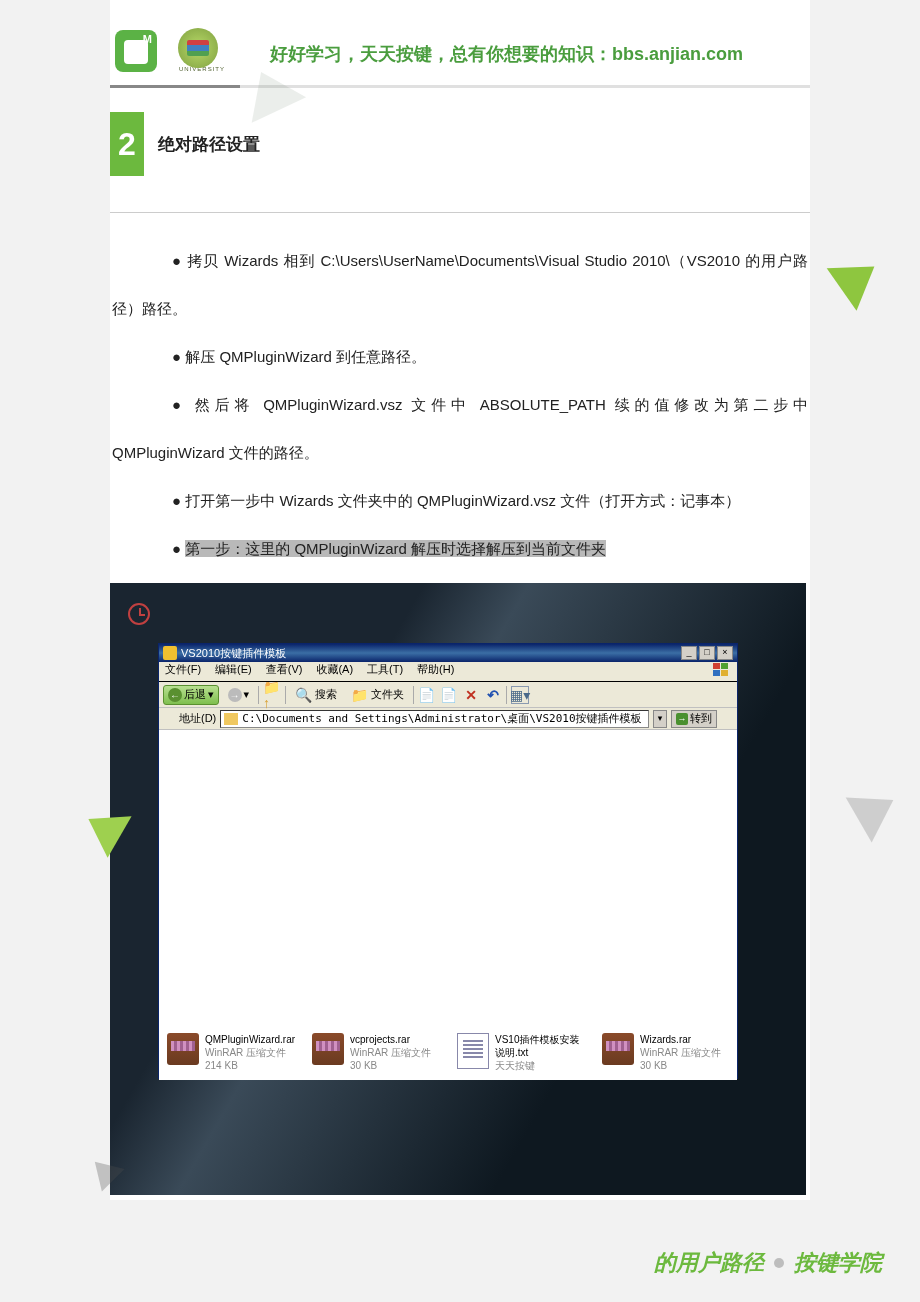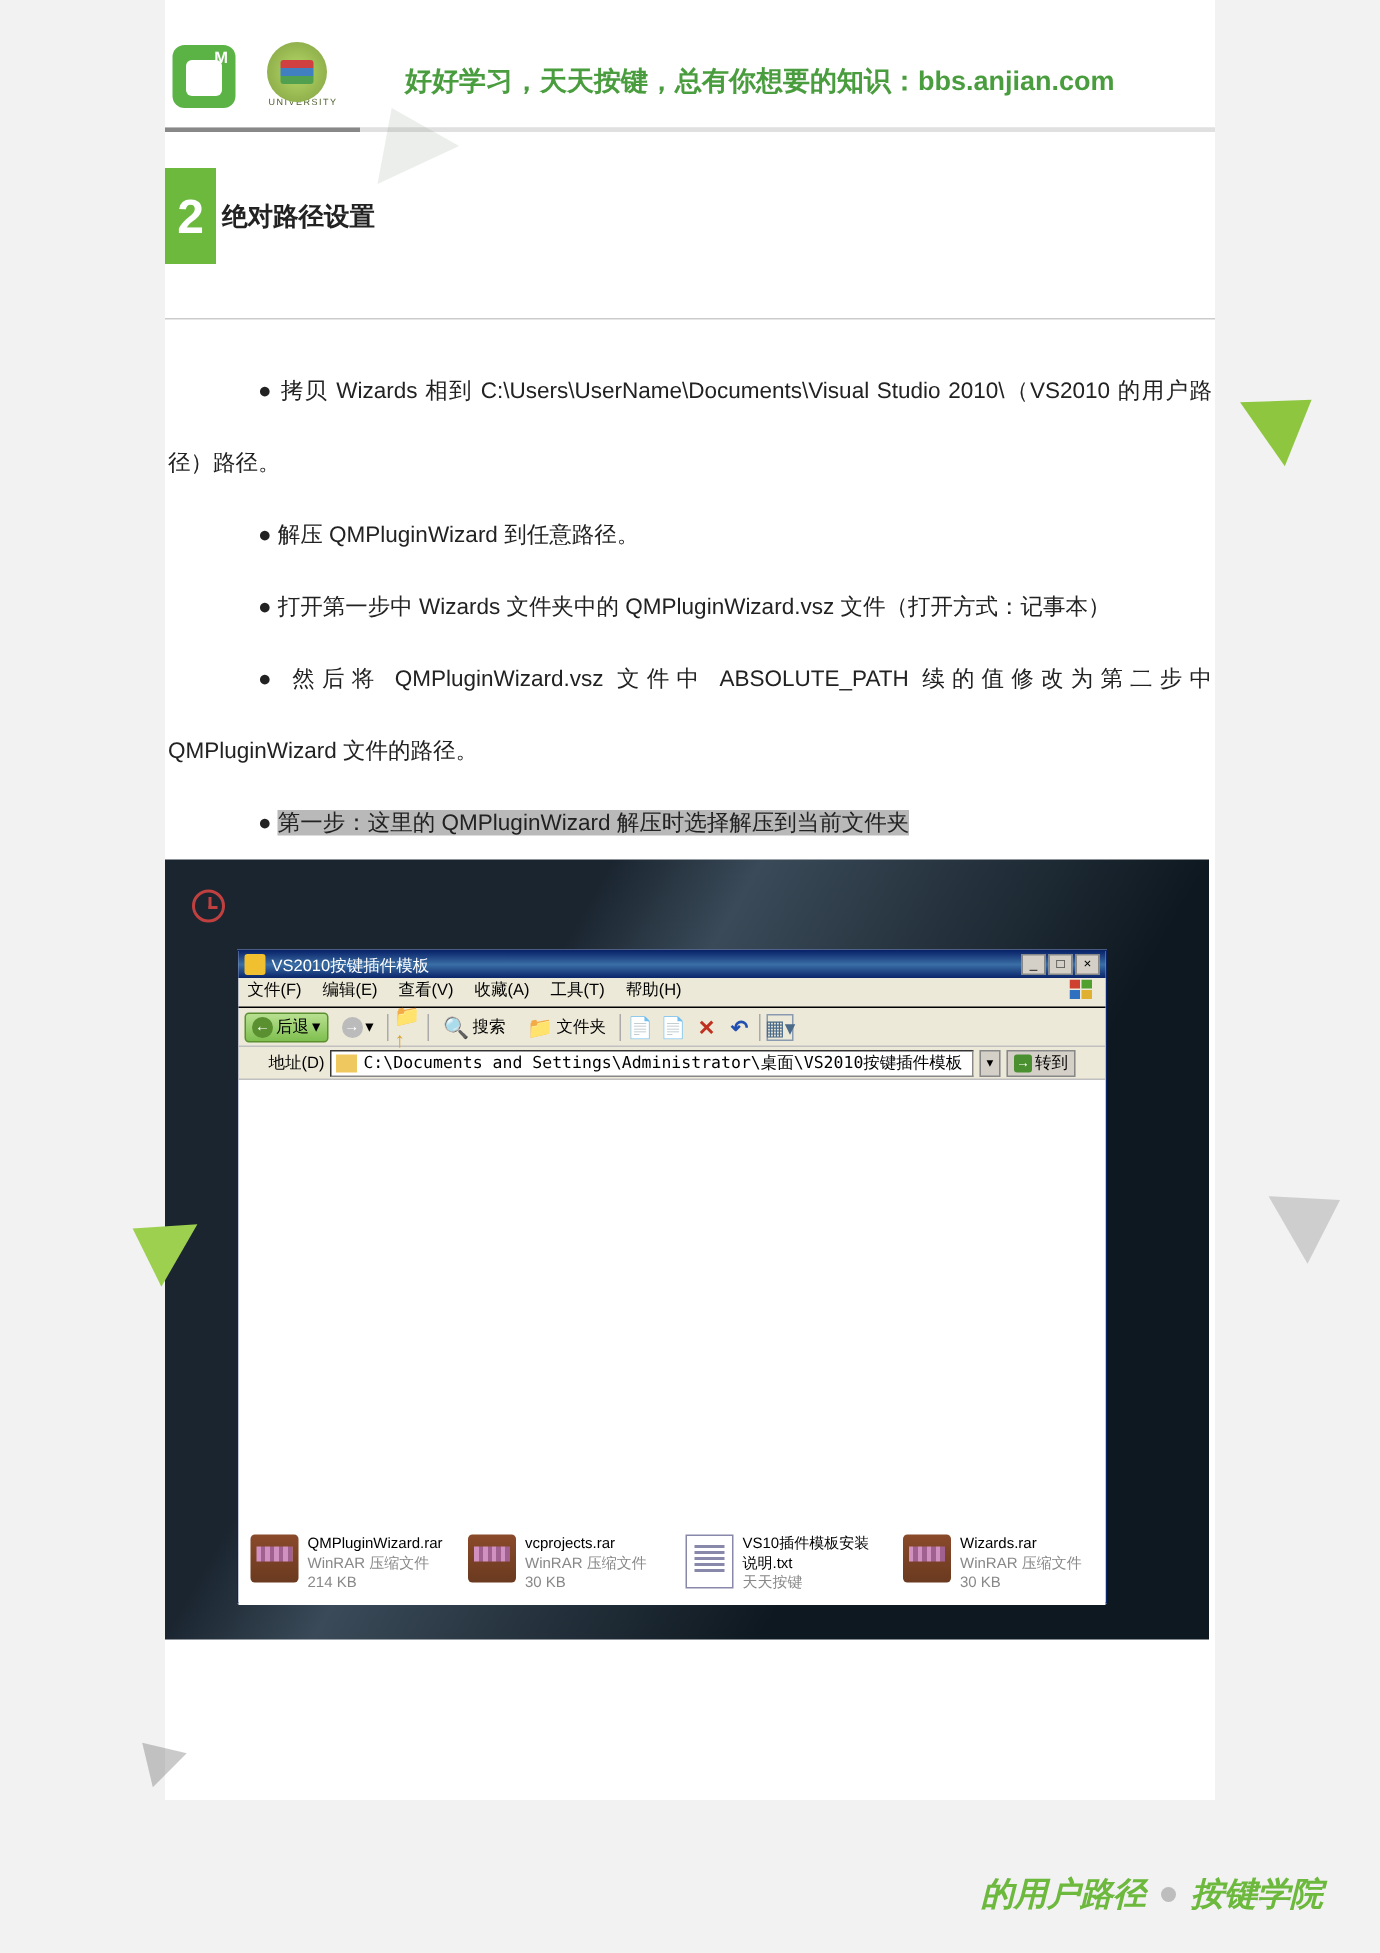--- a/index.html
+++ b/index.html
@@ -14,30 +14,30 @@
 .logo2{position:absolute;left:68px;top:28px;width:48px;height:48px}
 .logo2-circle{width:40px;height:40px;background:radial-gradient(circle,#b8d968,#7fa040);border-radius:50%;display:flex;align-items:center;justify-content:center;position:relative}
 .logo2-books{width:22px;height:16px;background:linear-gradient(#d04040,#d04040 33%,#4080c0 33%,#4080c0 66%,#50a050 66%);border-radius:2px}
 .logo2-txt{font-size:6px;color:#506030;text-align:center;letter-spacing:1px;margin-top:-2px}
 .slogan{color:#4a9d3e;font-size:18px;font-weight:bold;position:absolute;left:160px;top:42px}
 .hdr-line{position:absolute;bottom:-3px;left:0;right:0;height:3px;background:linear-gradient(90deg,#888 0 130px,#e0e0e0 130px)}
 
 
 .sec{display:flex;align-items:center;margin-top:24px}
 .sec-num{width:34px;height:64px;background:#6cb93e;color:#fff;font-size:32px;font-weight:bold;display:flex;align-items:center;justify-content:center}
-.sec-title{font-size:17px;font-weight:bold;margin-left:4px;color:#222}
+.sec-title{font-size:17px;font-weight:bold;margin-left:14px;color:#222}
 .sec-rule{border:none;border-top:1px solid #ccc;margin:36px 0 0 0}
 
 
 .body{padding:24px 2px 0 2px;font-size:15px;line-height:3.2;color:#222;text-align:justify}
 .body p{text-indent:4em}
 .hl{background:#b9b9b9;font-weight:normal}
 
 
-.shot{margin-top:0;width:696px;height:520px;position:relative;background:linear-gradient(120deg,#1a2530 0 30%,#3a4a58 40%,#0e1820 70%);overflow:hidden}
+.shot{margin-top:10px;width:696px;height:612px;position:relative;background:linear-gradient(120deg,#1a2530 0 30%,#3a4a58 40%,#0e1820 70%);overflow:hidden}
 .clock{position:absolute;top:20px;left:18px;width:22px;height:22px;border:2px solid #c04040;border-radius:50%}
 .clock::before{content:"";position:absolute;left:9px;top:3px;width:2px;height:8px;background:#c04040}
 .clock::after{content:"";position:absolute;left:9px;top:9px;width:6px;height:2px;background:#c04040}
 
 .win{position:absolute;top:60px;left:48px;width:580px;height:436px;background:#fff;border:1px solid #0a246a;font-size:11px}
 .win-tb{height:18px;background:linear-gradient(#0a246a,#3b6ea5 50%,#0a246a);color:#fff;display:flex;align-items:center;padding:0 4px;font-size:11px}
 .win-tb-icon{width:14px;height:14px;background:#f0c030;margin-right:4px;border-radius:2px}
 .win-tb-sp{flex:1}
 .win-btn{width:16px;height:14px;background:#d4d0c8;border:1px solid #888;margin-left:2px;color:#000;font-size:9px;text-align:center;line-height:11px}
 
@@ -109,22 +109,22 @@
 
   <div class="sec">
     <div class="sec-num">2</div>
     <div class="sec-title">绝对路径设置</div>
   </div>
   <hr class="sec-rule">
 
   <div class="body">
     <p>● 拷贝 Wizards 相到 C:\Users\UserName\Documents\Visual Studio 2010\（VS2010 的用户路径）路径。</p>
     <p>● 解压 QMPluginWizard 到任意路径。</p>
+    <p style="text-align:justify;text-align-last:left">● 然后将 QMPluginWizard.vsz 文件中 ABSOLUTE_PATH 续的值修改为第二步中QMPluginWizard 文件的路径。</p>
     <p>● 打开第一步中 Wizards 文件夹中的 QMPluginWizard.vsz 文件（打开方式：记事本）</p>
-    <p style="text-align:justify;text-align-last:left">● 然后将 QMPluginWizard.vsz 文件中 ABSOLUTE_PATH 续的值修改为第二步中QMPluginWizard 文件的路径。</p>
     <p><span>● </span><span class="hl">第一步：这里的 QMPluginWizard 解压时选择解压到当前文件夹</span></p>
   </div>
 
   <div class="shot">
     <div class="clock"></div>
 
     <div class="win">
 
       <div class="win-tb">
         <div class="win-tb-icon"></div>

